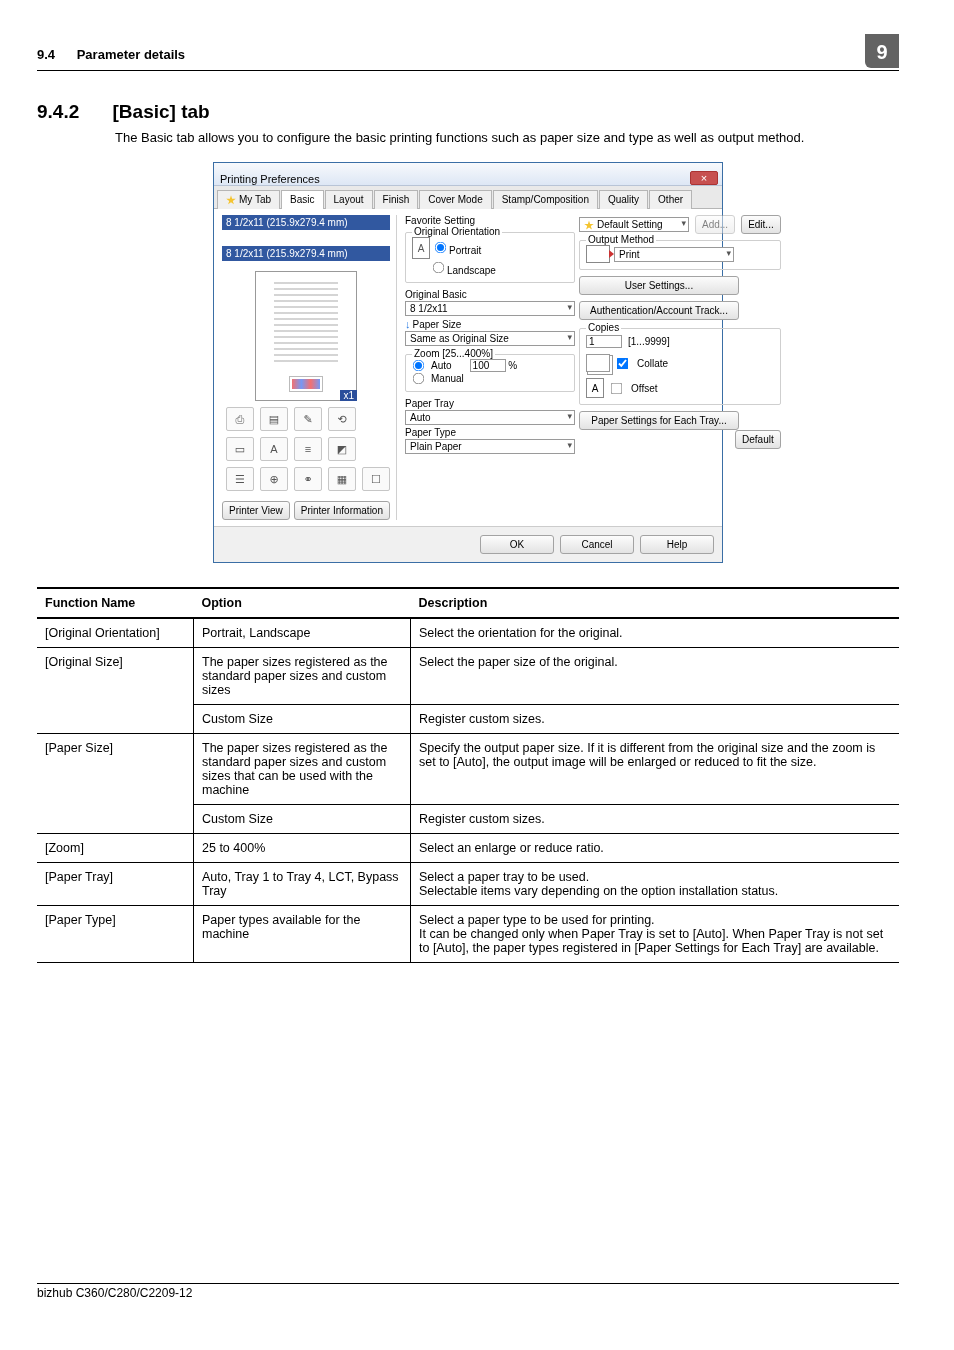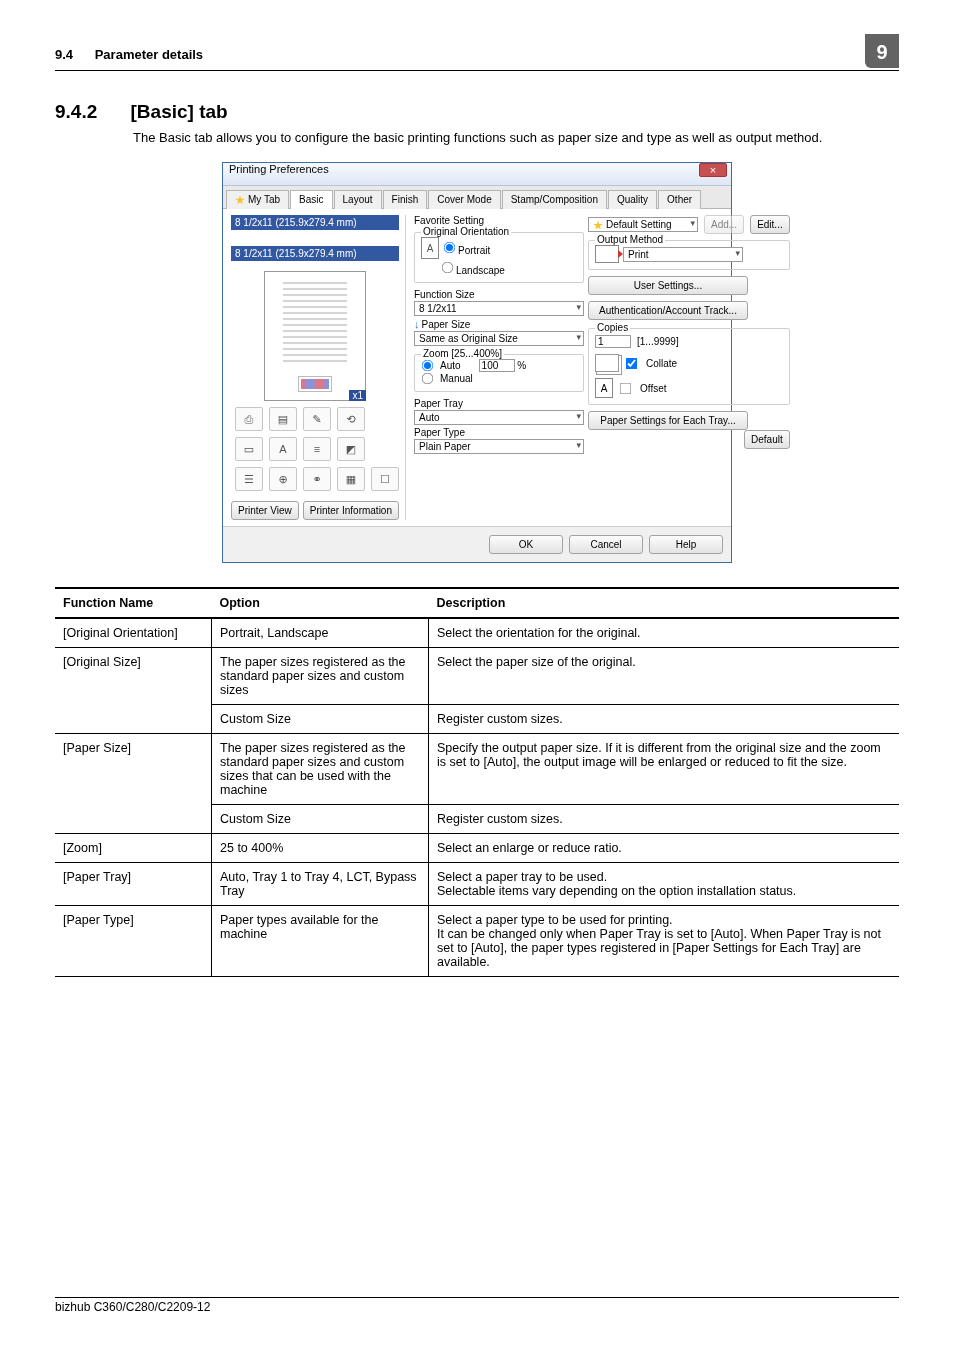--- a/index.html
+++ b/index.html
@@ -4,21 +4,21 @@
 <style>
   body {
     margin: 0;
     padding: 0;
     font-family: Arial, Helvetica, sans-serif;
     background: #fff;
     color: #000;
     width: 954px;
   }
   .page {
-    padding: 40px 55px 20px 55px;
+    padding: 40px 55px 20px 37px;
     box-sizing: border-box;
     width: 954px;
   }
   .header-row {
     display: flex;
     align-items: center;
     justify-content: space-between;
     border-bottom: 1px solid #000;
     padding-bottom: 2px;
   }
@@ -61,21 +61,21 @@
   
   .dialog {
     width: 508px;
     border: 1px solid #3a6ea5;
     background: #f0f0f0;
     font-size: 10px;
     font-family: "Segoe UI", Tahoma, sans-serif;
   }
   .titlebar {
     display: flex;
-    align-items: flex-start;
+    align-items: flex-end;
     justify-content: space-between;
     height: 22px;
     background: linear-gradient(#f7f9fc, #dde7f5);
     padding: 0 4px 0 6px;
     font-size: 11px;
     border-bottom: 1px solid #b8c4d6;
   }
   .titlebar .x {
     width: 28px;
     height: 14px;
@@ -418,21 +418,21 @@
                 <div class="line">
                   <span class="A">A</span>
                   <span><input type="radio" checked="" style=""><span>Portrait</span></span>
                 </div>
                 <div class="line" style="margin-left:20px">
                   <span><input type="radio" style=""><span>Landscape</span></span>
                 </div>
               </div>
             </div>
 
-            <span class="fldlbl">Function Size</span>
+            <span class="fldlbl">Original Basic</span>
             <span class="combo" style="width:150px">8 1/2x11</span>
 
             <span class="fldlbl papersize"><span class="arrow">↓</span><span>Paper Size</span></span>
             <span class="combo" style="width:150px">Same as Original Size</span>
 
             <div class="grp" style="margin-top:8px">
                 <span class="gl">Zoom [25...400%]</span>
               <div class="zoomline">
                   <input type="radio" checked="" style="">
                   <span>Auto</span>

